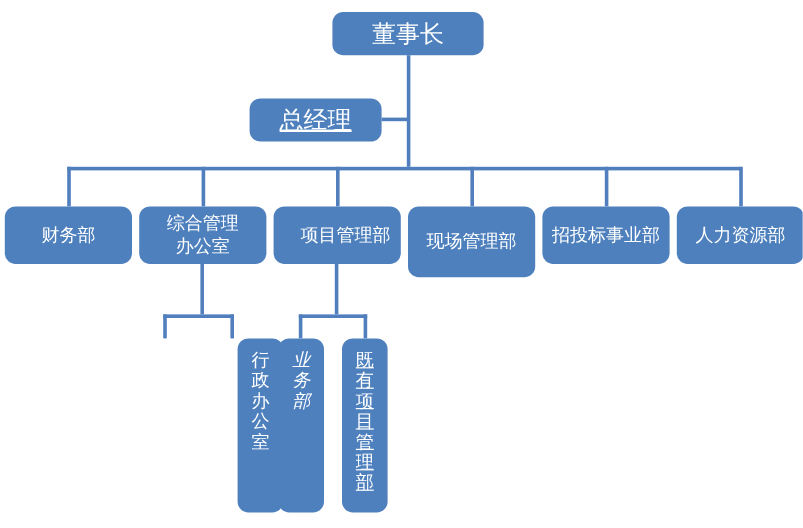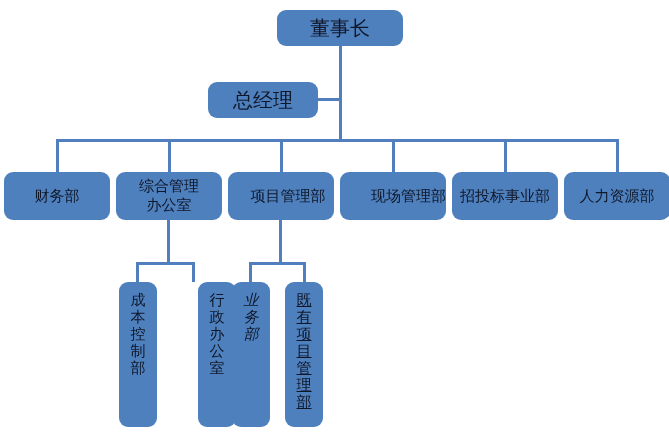--- a/index.html
+++ b/index.html
@@ -11,21 +11,21 @@
   .canvas {
     position: relative;
     width: 669px;
     height: 440px;
     background: #ffffff;
     overflow: hidden;
   }
   .node {
     position: absolute;
     background: #4e80bd;
-    color: #0f172a;
+    color: #ffffff;
     border-radius: 9px;
     display: flex;
     align-items: center;
     justify-content: center;
     text-align: center;
     box-sizing: border-box;
     line-height: 1.25;
   }
   .node-top {
     font-size: 20px;
@@ -52,26 +52,26 @@
     line-height: 17px;
     text-align: center;
   }
   .line {
     position: absolute;
     background: #517fbd;
   }
   
   #n-chairman { left: 277px; top: 10px;  width: 126px; height: 36px; }
   
-  #n-gm       { left: 208px; top: 82px;  width: 110px; height: 36px; }
+  #n-gm       { left: 208px; top: 82px;  width: 110px; height: 36px; text-decoration: underline; }
   
   #n-d0 { left: 4px;   top: 172px; width: 106px; height: 48px; align-items: center; }
   #n-d1 { left: 116px; top: 172px; width: 106px; height: 48px; }
   #n-d2 { left: 228px; top: 172px; width: 106px; height: 48px; padding-left: 14px; }
-  #n-d3 { left: 340px; top: 172px; width: 106px; height: 48px; justify-content: flex-end; }
+  #n-d3 { left: 340px; top: 172px; width: 106px; height: 59px; }
   #n-d4 { left: 452px; top: 172px; width: 106px; height: 48px; }
   #n-d5 { left: 564px; top: 172px; width: 106px; height: 48px; text-align: right; }
   
   #n-s0 { left: 119px; top: 282px; width: 38px; height: 145px; }
   #n-s1 { left: 174px; top: 282px; width: 38px; height: 145px; margin-left: 24px; }
   #n-s2 { left: 232px; top: 282px; width: 38px; height: 145px; font-style: italic; }
   #n-s3 { left: 285px; top: 282px; width: 38px; height: 145px; text-decoration: underline; }
   
   #ln-root-v   { left: 339px; top: 46px;  width: 3px;   height: 93px; }
   #ln-gm-h     { left: 318px; top: 98px;  width: 23px;  height: 3px; }
@@ -136,23 +136,20 @@
   <div class="node node-dept" id="n-d3">
     <span>现场管理部</span>
   </div>
   <div class="node node-dept" id="n-d4">
     <span>招投标事业部</span>
   </div>
   <div class="node node-dept" id="n-d5">
     <span>人力资源部</span>
   </div>
 
-  <div class="node node-vert" id="n-s0">
-    <span>成本控制部</span>
-  </div>
   <div class="node node-vert" id="n-s1">
     <span>行政办公室</span>
   </div>
   <div class="node node-vert" id="n-s2">
     <span>业务部</span>
   </div>
   <div class="node node-vert" id="n-s3">
     <span>既有项目管理部</span>
   </div>
 

